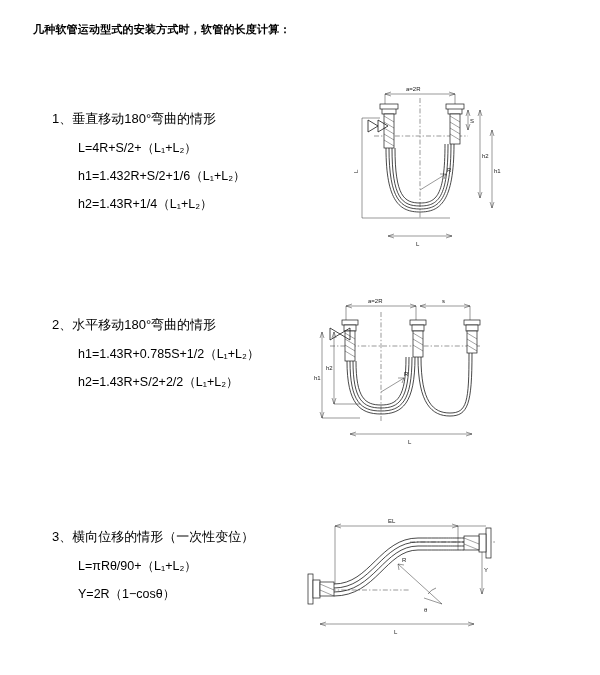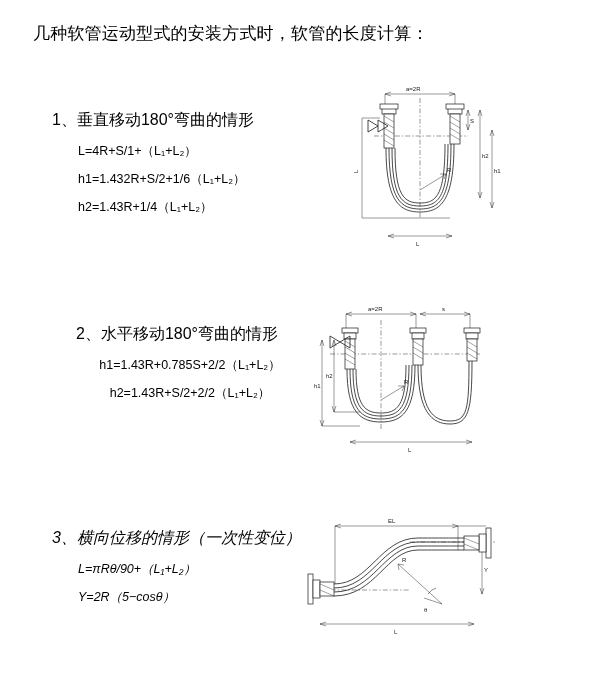--- a/index.html
+++ b/index.html
@@ -17,42 +17,43 @@
   }
   .page {
     position: relative;
     width: 600px;
     height: 675px;
   }
   .doc-title {
     position: absolute;
     left: 33px;
     top: 22px;
-    font-size: 17px;
+    font-size: 11px;
     letter-spacing: 0.2px;
     white-space: nowrap;
+    font-weight: bold;
   }
   .section {
     position: absolute;
     left: 0;
     width: 600px;
   }
   .sec1 { top: 78px; height: 190px; }
-  .sec2 { top: 292px; height: 190px; text-align: center; }
+  .sec2 { top: 284px; height: 190px; }
   .sec3 { top: 498px; height: 160px; }
 
   .formula-block {
     position: absolute;
     left: 52px;
     top: 32px;
     width: 250px;
   }
-  .sec3 .formula-block { top: 30px; font-style: italic; }
+  .sec3 .formula-block { top: 30px; }
   .heading {
-    font-size: 16px;
+    font-size: 13px;
     white-space: nowrap;
     margin-bottom: 12px;
   }
   .formula {
     font-size: 12.5px;
     white-space: nowrap;
     margin: 0 0 11px 26px;
   }
   .figure {
     position: absolute;
@@ -74,21 +75,21 @@
 </head>
 <body>
 
 <div class="page">
 
   <div class="doc-title">几种软管运动型式的安装方式时，软管的长度计算：</div>
 
   <div class="section sec1">
     <div class="formula-block">
       <div class="heading">1、垂直移动180°弯曲的情形</div>
-      <div class="formula">L=4R+S/1+（L₁+L₂）</div>
+      <div class="formula">L=4R+S/2+（L₁+L₂）</div>
       <div class="formula">h1=1.432R+S/2+1/6（L₁+L₂）</div>
       <div class="formula">h2=1.43R+1/4（L₁+L₂）</div>
     </div>
 
     <div class="figure fig1">
       <svg width="230" height="190" viewBox="0 0 230 190">
 
         <line class="dim" x1="85" y1="16" x2="155" y2="16"></line>
         <path class="dim" d="M85 16 l6 -2 M85 16 l6 2 M155 16 l-6 -2 M155 16 l-6 2"></path>
         <text class="lbl" x="106" y="13">a=2R</text>
@@ -151,21 +152,21 @@
         <text class="lbl" x="116" y="168">L</text>
 
         <text class="lbl" x="58" y="95" transform="rotate(-90 58 95)">L</text>
       </svg>
     </div>
   </div>
 
   <div class="section sec2">
     <div class="formula-block">
       <div class="heading">2、水平移动180°弯曲的情形</div>
-      <div class="formula">h1=1.43R+0.785S+2/2（L₁+L₂）</div>
+      <div class="formula">h1=1.43R+0.785S+1/2（L₁+L₂）</div>
       <div class="formula">h2=1.43R+S/2+2/2（L₁+L₂）</div>
     </div>
 
     <div class="figure fig2">
       <svg width="230" height="180" viewBox="0 0 230 180">
 
         <line class="dim" x1="46" y1="14" x2="116" y2="14"></line>
         <path class="dim" d="M46 14 l6 -2 M46 14 l6 2 M116 14 l-6 -2 M116 14 l-6 2"></path>
         <text class="lbl" x="68" y="11">a=2R</text>
         <line class="dim" x1="120" y1="14" x2="170" y2="14"></line>
@@ -233,21 +234,21 @@
         <path class="dim" d="M50 142 l6 -2 M50 142 l6 2 M172 142 l-6 -2 M172 142 l-6 2"></path>
         <text class="lbl" x="108" y="152">L</text>
       </svg>
     </div>
   </div>
 
   <div class="section sec3">
     <div class="formula-block">
       <div class="heading">3、横向位移的情形（一次性变位）</div>
       <div class="formula">L=πRθ/90+（L₁+L₂）</div>
-      <div class="formula">Y=2R（5−cosθ）</div>
+      <div class="formula">Y=2R（1−cosθ）</div>
     </div>
 
     <div class="figure fig3">
       <svg width="250" height="150" viewBox="0 0 250 150">
 
         <line class="dim" x1="45" y1="18" x2="168" y2="18"></line>
         <path class="dim" d="M45 18 l6 -2 M45 18 l6 2 M168 18 l-6 -2 M168 18 l-6 2"></path>
         <text class="lbl" x="98" y="15">EL</text>
         <line class="dim" x1="45" y1="18" x2="45" y2="76"></line>
         <line class="dim" x1="168" y1="18" x2="168" y2="42"></line>

